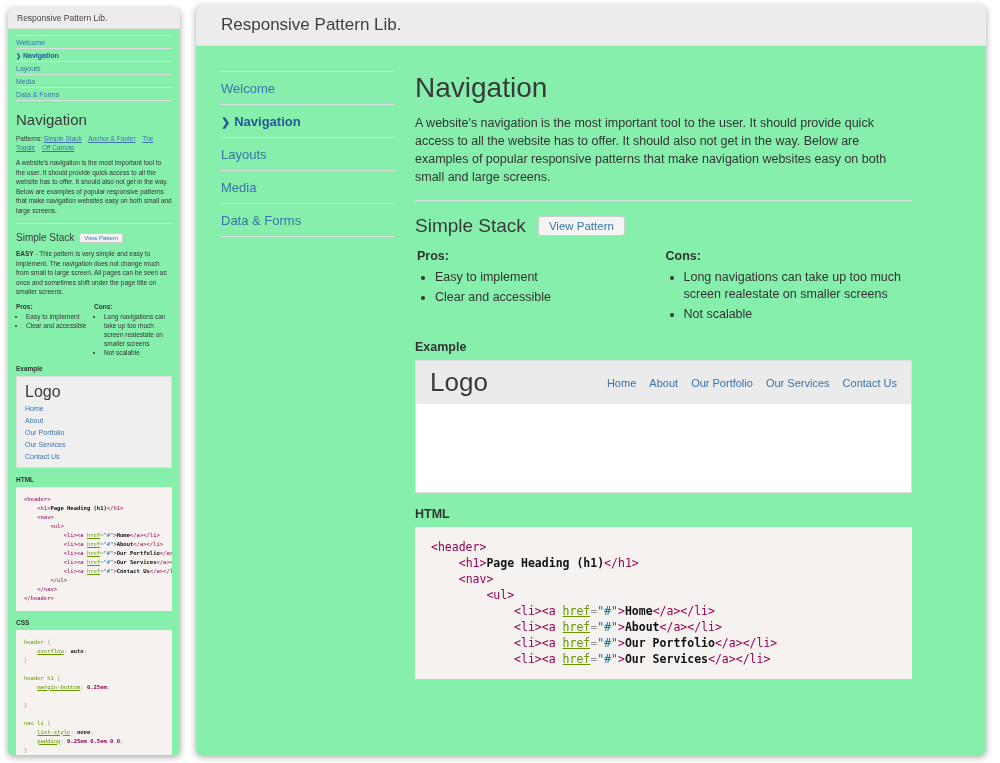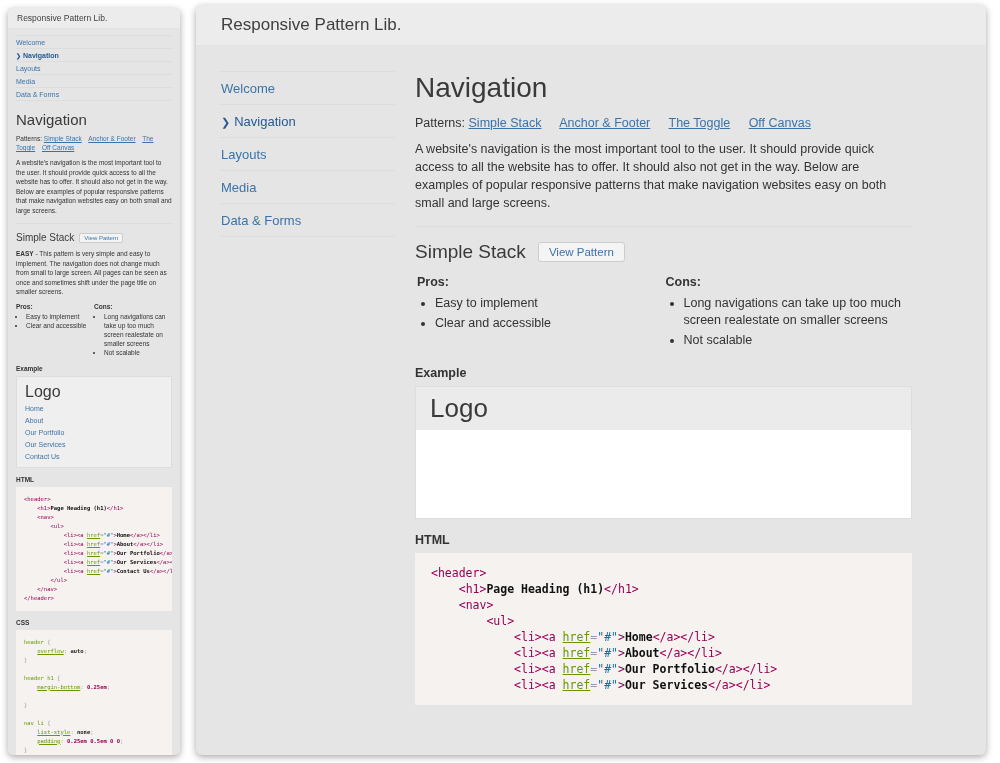--- a/index.html
+++ b/index.html
@@ -1,20 +1,20 @@
 <!DOCTYPE html>
 <html><head>
 <meta charset="utf-8">
 <style>
   html,body{margin:0;padding:0;}
   body{
     width:1000px;height:763px;background:#fff;position:relative;overflow:hidden;
     font-family:"Liberation Sans",sans-serif;color:#333;
   }
-  .panel{position:absolute;background:#e5e5e5;overflow:hidden;
+  .panel{position:absolute;background:#86efac;overflow:hidden;
     box-shadow:0 2px 7px rgba(0,0,0,.35);}
   .mobile{left:8px;top:8px;width:172px;height:747px;border-radius:5px;}
   .desktop{left:196px;top:5px;width:790px;height:750px;border-radius:6px;}
 
   a{cursor:pointer;}
   .lnk{color:#3b73a9;text-decoration:none;text-align:right;}
 
   
   .m-header{height:20px;background:#ececec;border-bottom:1px solid #e2e2e2;
     font-size:8.5px;color:#3f3f3f;line-height:20px;padding-left:9px;}
@@ -41,21 +41,21 @@
   .m-example{background:#efefef;border:1px solid #ddd;margin-top:4px;padding:6px 8px 4px;}
   .m-logo{font-size:16px;color:#3a3a3a;margin-bottom:2px;}
   .m-exlink{display:block;font-size:7px;color:#3b73a9;text-decoration:none;padding:2.5px 0;}
 
   
   .d-header{height:40px;background:#ececec;border-bottom:1px solid #e2e2e2;
     font-size:17px;color:#3f3f3f;line-height:40px;padding-left:25px;}
   .d-body{display:flex;padding:20px 0 0 24px;}
   .d-sidebar{width:175px;flex-shrink:0;margin-top:5px;border-top:1px solid #ddd;}
   .d-nav-item{font-size:13px;color:#3b73a9;padding:9px 0 8px 1px;border-bottom:1px solid #ddd;}
-  .d-nav-item.active{color:#255a94;font-weight:normal;}
+  .d-nav-item.active{color:#255a94;font-weight:bold;}
   .d-nav-item .chev{font-size:11px;margin-right:4px;}
   .d-main{width:497px;margin-left:20px;}
   .d-h1{font-size:28px;font-weight:400;color:#3a3a3a;margin:6px 0 0;}
   .d-patterns{margin-top:12px;font-size:12.5px;color:#333;}
   .d-plink{color:#3b73a9;text-decoration:underline;margin-right:15px;}
   .d-para{font-size:12.5px;line-height:18px;color:#333;margin:10px 0 0;}
   .d-hr{border:none;border-top:1px solid #ddd;margin:14px 0 0;}
   .d-h2row{margin-top:14px;display:flex;align-items:center;}
   .d-h2{font-size:19px;font-weight:400;color:#3a3a3a;}
   .d-btn{font-size:11.5px;color:#3b73a9;border:1px solid #ccc;background:#f4f4f4;
@@ -192,27 +192,20 @@
         <span class="lnk">Media</span>
       </div>
       <div class="d-nav-item">
         <span class="lnk">Data &amp; Forms</span>
       </div>
     </div>
 
     <div class="d-main">
       <h1 class="d-h1">Navigation</h1>
 
-      <div class="d-patterns">
-        <span>Patterns:</span>
-        <a class="d-plink">Simple Stack</a>
-        <a class="d-plink">Anchor &amp; Footer</a>
-        <a class="d-plink">The Toggle</a>
-        <a class="d-plink">Off Canvas</a>
-      </div>
 
       <p class="d-para">A website's navigation is the most important tool to the user. It should provide quick access to all the website has to offer. It should also not get in the way. Below are examples of popular responsive patterns that make navigation websites easy on both small and large screens.</p>
       <hr class="d-hr">
 
       <div class="d-h2row">
         <span class="d-h2">Simple Stack</span>
         <button class="d-btn">View Pattern</button>
       </div>
 
 
@@ -230,20 +223,27 @@
             <li>Long navigations can take up too much screen realestate on smaller screens</li>
             <li>Not scalable</li>
           </ul>
         </div>
       </div>
 
       <div class="d-sublabel">Example</div>
       <div class="d-example">
         <div class="d-ex-header">
           <span class="d-logo">Logo</span>
+          <span class="d-ex-links">
+            <a class="d-exlink">Home</a>
+            <a class="d-exlink">About</a>
+            <a class="d-exlink">Our Portfolio</a>
+            <a class="d-exlink">Our Services</a>
+            <a class="d-exlink">Contact Us</a>
+          </span>
         </div>
         <div class="d-ex-body"></div>
       </div>
 
       <div class="d-sublabel">HTML</div>
       <pre class="code d-code"><div><span class="tok-t">&lt;header&gt;</span></div><div><span class="tok-w">    </span><span class="tok-t">&lt;h1&gt;</span><span class="tok-x">Page Heading (h1)</span><span class="tok-t">&lt;/h1&gt;</span></div><div><span class="tok-w">    </span><span class="tok-t">&lt;nav&gt;</span></div><div><span class="tok-w">        </span><span class="tok-t">&lt;ul&gt;</span></div><div><span class="tok-w">            </span><span class="tok-t">&lt;li&gt;&lt;a </span><span class="tok-a">href</span><span class="tok-p">=</span><span class="tok-v">"#"</span><span class="tok-t">&gt;</span><span class="tok-x">Home</span><span class="tok-t">&lt;/a&gt;&lt;/li&gt;</span></div><div><span class="tok-w">            </span><span class="tok-t">&lt;li&gt;&lt;a </span><span class="tok-a">href</span><span class="tok-p">=</span><span class="tok-v">"#"</span><span class="tok-t">&gt;</span><span class="tok-x">About</span><span class="tok-t">&lt;/a&gt;&lt;/li&gt;</span></div><div><span class="tok-w">            </span><span class="tok-t">&lt;li&gt;&lt;a </span><span class="tok-a">href</span><span class="tok-p">=</span><span class="tok-v">"#"</span><span class="tok-t">&gt;</span><span class="tok-x">Our Portfolio</span><span class="tok-t">&lt;/a&gt;&lt;/li&gt;</span></div><div><span class="tok-w">            </span><span class="tok-t">&lt;li&gt;&lt;a </span><span class="tok-a">href</span><span class="tok-p">=</span><span class="tok-v">"#"</span><span class="tok-t">&gt;</span><span class="tok-x">Our Services</span><span class="tok-t">&lt;/a&gt;&lt;/li&gt;</span></div></pre>
     </div>
 
   </div>
 </div>

